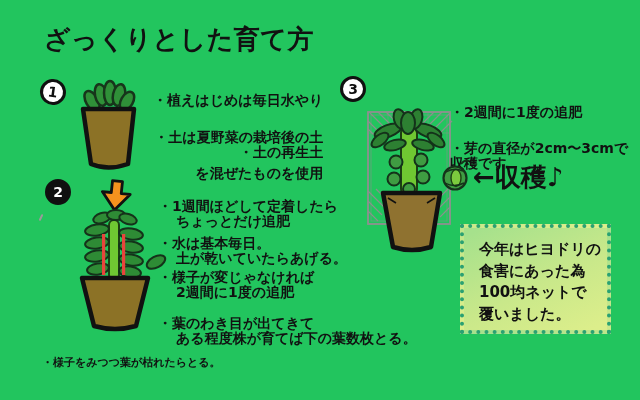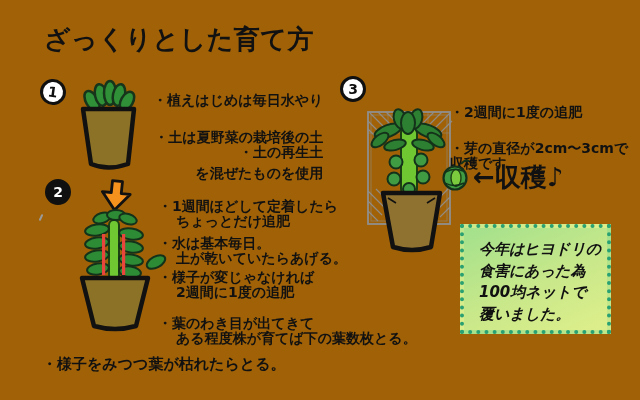--- a/index.html
+++ b/index.html
@@ -1,18 +1,18 @@
 <!DOCTYPE html>
 <html lang="ja"><head>
 <meta charset="utf-8">
 <style>
   html,body{margin:0;padding:0;}
   body{width:640px;height:400px;background:#ffffff;overflow:hidden;
        font-family:"DejaVu Sans","Liberation Sans",sans-serif;color:#111;}
-  .canvas{position:relative;width:640px;height:400px;background:#a16207;}
+  .canvas{position:relative;width:640px;height:400px;background:#22c55e;}
 
   .title{position:absolute;left:44px;top:22px;font-size:26px;font-weight:900;
          letter-spacing:0.5px;white-space:nowrap;}
 
   .badge{position:absolute;width:20px;height:20px;border:3.5px solid #101010;
          border-radius:50%;background:#fff;color:#101010;display:flex;
          align-items:center;justify-content:center;font-size:14px;font-weight:900;}
   .badge.b1{left:40px;top:79px;transform:rotate(-6deg);}
   .badge.b1 span{display:inline-block;transform:rotate(14deg);}
   .badge.b2{left:45px;top:179px;background:#101010;color:#fff;}
@@ -30,27 +30,27 @@
   .s2 .g2{margin-top:4px;}
   .s2 .g3{margin-top:16px;}
   .s3{left:450px;top:105px;}
   .s3 .ln{line-height:15.5px;}
   .s3 .ln.c{}
   .s3 .g1{margin-top:20px;}
 
   .harvest{position:absolute;left:473px;top:160px;font-size:26px;font-weight:900;
            white-space:nowrap;text-align:center;}
 
-  .note{position:absolute;left:42px;top:355px;font-size:15px;font-weight:700;
+  .note{position:absolute;left:42px;top:355px;font-size:11px;font-weight:700;
         white-space:nowrap;}
 
   .infobox{position:absolute;left:460px;top:224px;width:151px;height:110px;
            box-sizing:border-box;border:4px dotted #2aa173;
            background:linear-gradient(155deg,#a6e18c 5%,#c9e88a 55%,#dcee8b 95%);
-           padding:11px 12px 0 15px;font-style:italic;}
+           padding:11px 12px 0 15px;}
   .infobox .bln{font-size:15px;font-weight:800;line-height:21.5px;white-space:nowrap;}
 
   .sketchmark{position:absolute;left:40px;top:214px;width:2px;height:7px;
               background:#9a9a9a;transform:rotate(25deg);border-radius:2px;}
 
   svg{position:absolute;overflow:visible;}
   .plant1{left:72px;top:80px;}
   .plant2{left:56px;top:210px;}
   .plant3{left:362px;top:103px;}
   .sprout{left:441px;top:157px;}

